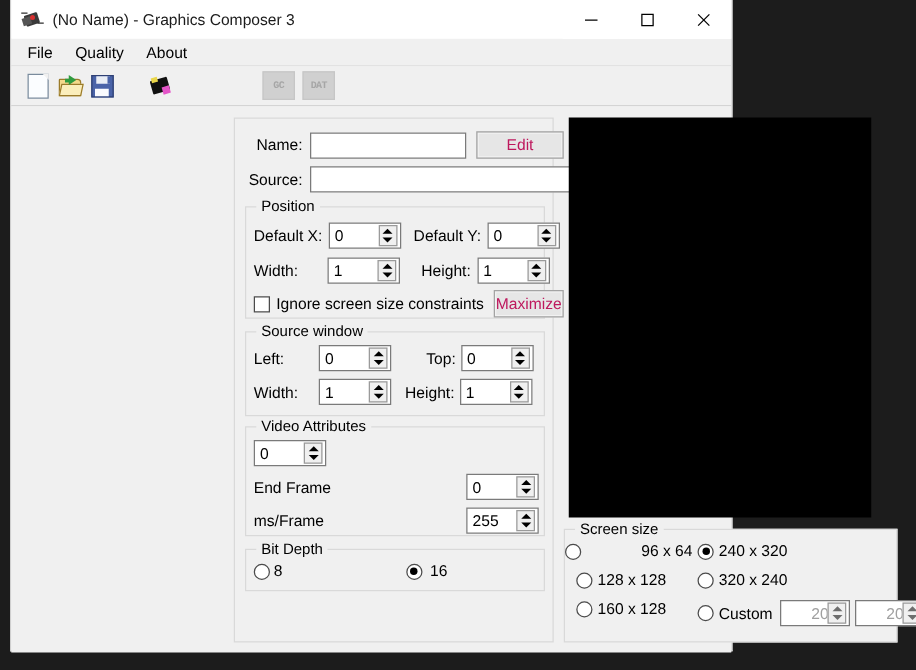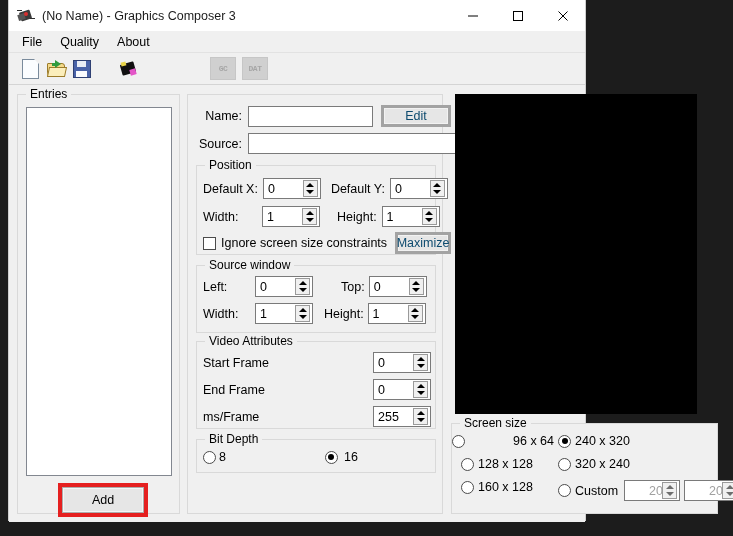--- a/index.html
+++ b/index.html
@@ -288,26 +288,26 @@
     border: 1px solid #7a7a7a;
     box-sizing: border-box;
     height: 21px;
     font-size: 12.5px;
     padding: 0 3px;
     display: flex; align-items: center;
     color: #000;
   }
   .btn {
     background: #e6e6e6;
-    border: 3px solid #a3a3a3;
+    border: 1px solid #a3a3a3;
     box-shadow: inset 0 0 0 1px #f2f2f2;
     box-sizing: border-box;
     display: flex; align-items: center; justify-content: center;
     font-size: 12.5px;
-    color: #0c4a6e;
+    color: #be185d;
   }
 
   
   .spin {
     position: relative;
     height: 21px;
     background: #ffffff;
     border: 1px solid #7a7a7a;
     box-sizing: border-box;
     display: flex; align-items: center;
@@ -454,26 +454,20 @@
         <div class="yel"></div>
       </div>
     </div>
     <div class="tb-gap-wide"></div>
     <div class="tb-disabled">GC</div>
     <div class="tb-disabled">DAT</div>
   </div>
 
   <div class="client">
 
-    <div class="group" id="entries-group">
-      <span class="legend">Entries</span>
-      <div class="entries-list"></div>
-      <div class="add-button">Add</div>
-      <div class="add-highlight"></div>
-    </div>
 
     <div id="center-panel">
 
       <div class="row" style="left:10px; top:10px;">
         <span class="lbl" style="width:44px; text-align:right;">Name:</span>
         <div class="textbox" style="width:125px; margin-left:6px;"></div>
         <div class="btn" style="width:70px; height:22px; margin-left:8px;">Edit</div>
       </div>
 
       <div class="row" style="left:10px; top:38px;">
@@ -568,21 +562,20 @@
                 <span class="dn"></span>
               </span>
           </div>
         </div>
       </div>
 
       <div class="group" style="left:8px; top:246px; width:240px; height:88px;">
         <span class="legend">Video Attributes</span>
 
         <div class="row" style="left:6px; top:10px;">
-          <span class="lbl" style="width:170px;">Start Frame</span>
           <div class="spin" style="width:58px;">
             <span class="val">0</span>
             <span class="buttons">
                 <span class="up"></span>
                 <span class="dn"></span>
               </span>
           </div>
         </div>
 
         <div class="row" style="left:6px; top:37px;">

